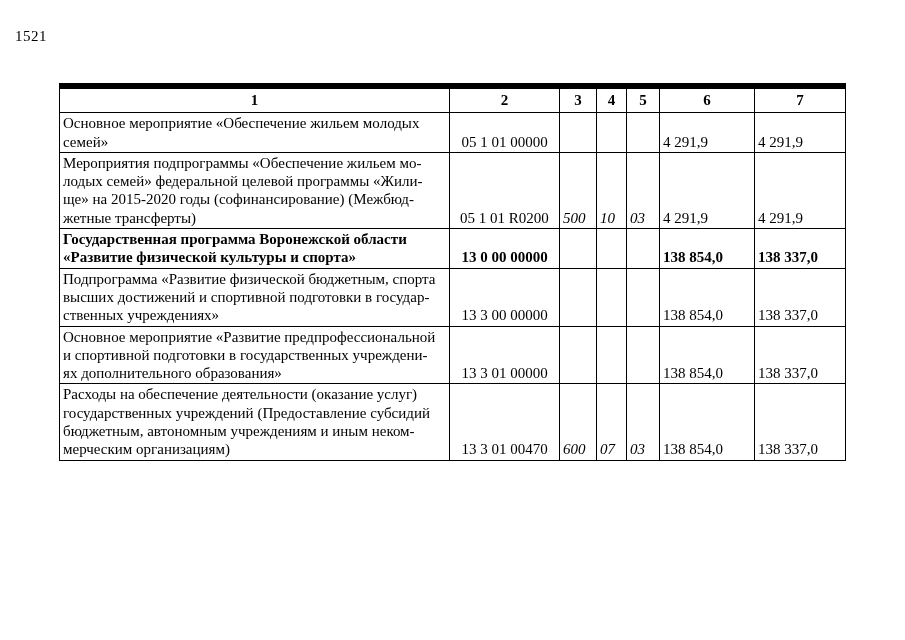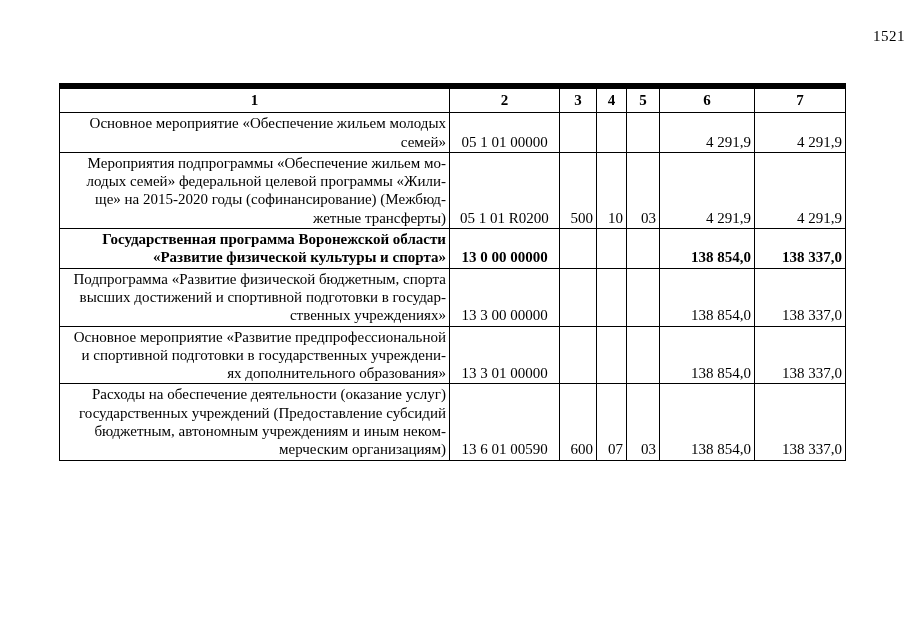--- a/index.html
+++ b/index.html
@@ -9,24 +9,25 @@
   }
   body {
     width: 905px;
     height: 640px;
     font-family: "Liberation Serif", serif;
     color: #000;
     position: relative;
     overflow: hidden;
   }
   .page-number {
-    text-align: right;
+    text-align: left;
     padding-top: 28px;
     font-size: 15px;
     letter-spacing: 0.5px;
+    padding-left: 15px;
   }
   table.budget {
     border-collapse: collapse;
     table-layout: fixed;
     width: 786px;
     margin: 38px auto 0 auto;
   }
   table.budget th,
   table.budget td {
     border: 1px solid #000;
@@ -37,39 +38,39 @@
   }
   table.budget thead tr {
     border-top: 6px solid #000;
   }
   table.budget th {
     font-weight: bold;
     text-align: center;
     padding: 2px 2px 3px 2px;
   }
   td.name-cell {
-    text-align: right;
+    text-align: left;
     vertical-align: top;
     white-space: pre-line;
     padding: 1px 4px 4px 5px;
   }
   td.code-cell {
     vertical-align: bottom;
     text-align: center;
     padding: 1px 2px 3px 6px;
     white-space: nowrap;
   }
   td.mini-cell {
     vertical-align: bottom;
-    text-align: right;
+    text-align: left;
     padding: 1px 1px 3px 1px;
+    font-style: italic;
   }
   td.amount-cell {
     vertical-align: bottom;
-    text-align: right;
     padding: 1px 5px 3px 1px;
     white-space: nowrap;
   }
   tr.bold-row td {
     font-weight: bold;
   }
 </style>
 </head>
 <body>
 
@@ -149,21 +150,21 @@
       <td class="mini-cell"></td>
       <td class="mini-cell"></td>
       <td class="amount-cell">138 854,0</td>
       <td class="amount-cell">138 337,0</td>
     </tr>
     <tr>
       <td class="name-cell">Расходы на обеспечение деятельности (оказание услуг)
 государственных учреждений (Предоставление субсидий
 бюджетным, автономным учреждениям и иным неком-
 мерческим организациям)</td>
-      <td class="code-cell">13 6 01 00590</td>
+      <td class="code-cell">13 3 01 00470</td>
       <td class="mini-cell">600</td>
       <td class="mini-cell">07</td>
       <td class="mini-cell">03</td>
       <td class="amount-cell">138 854,0</td>
       <td class="amount-cell">138 337,0</td>
     </tr>
   </tbody>
 </table>
 
 </body></html>

